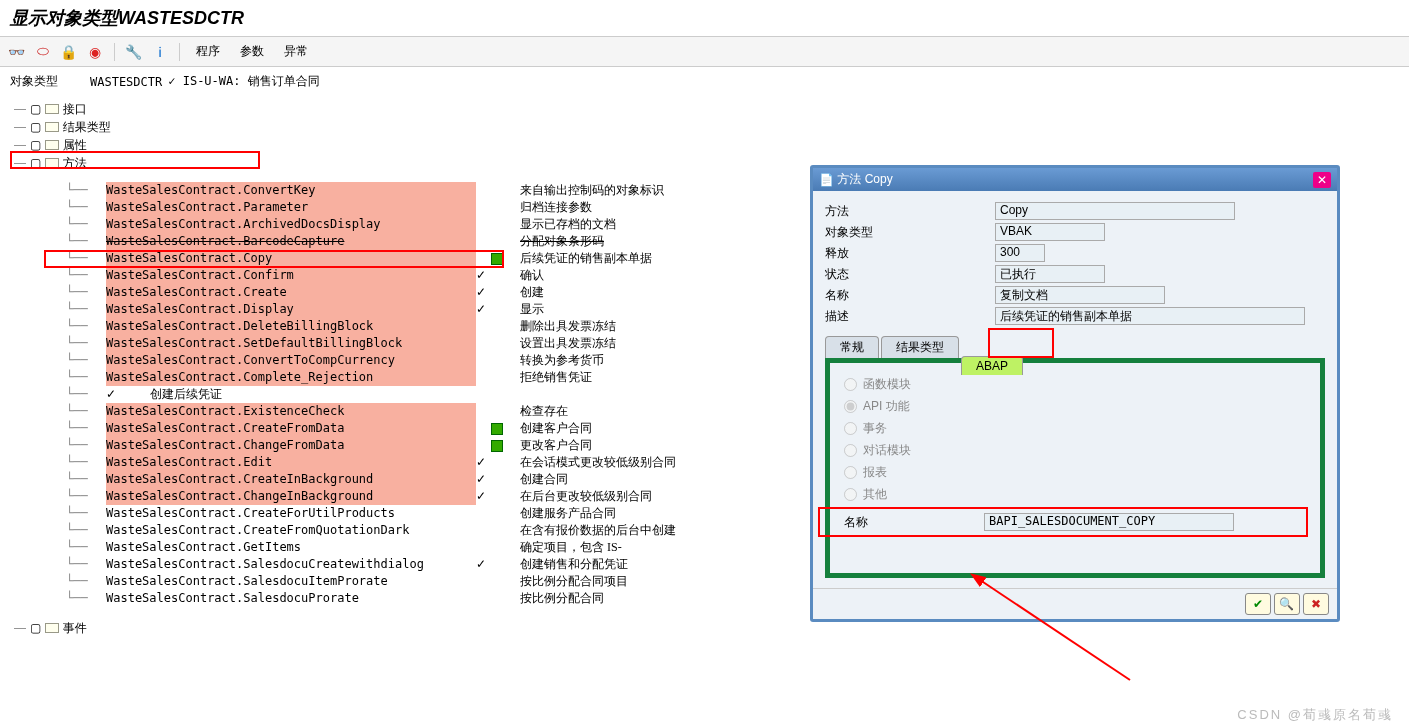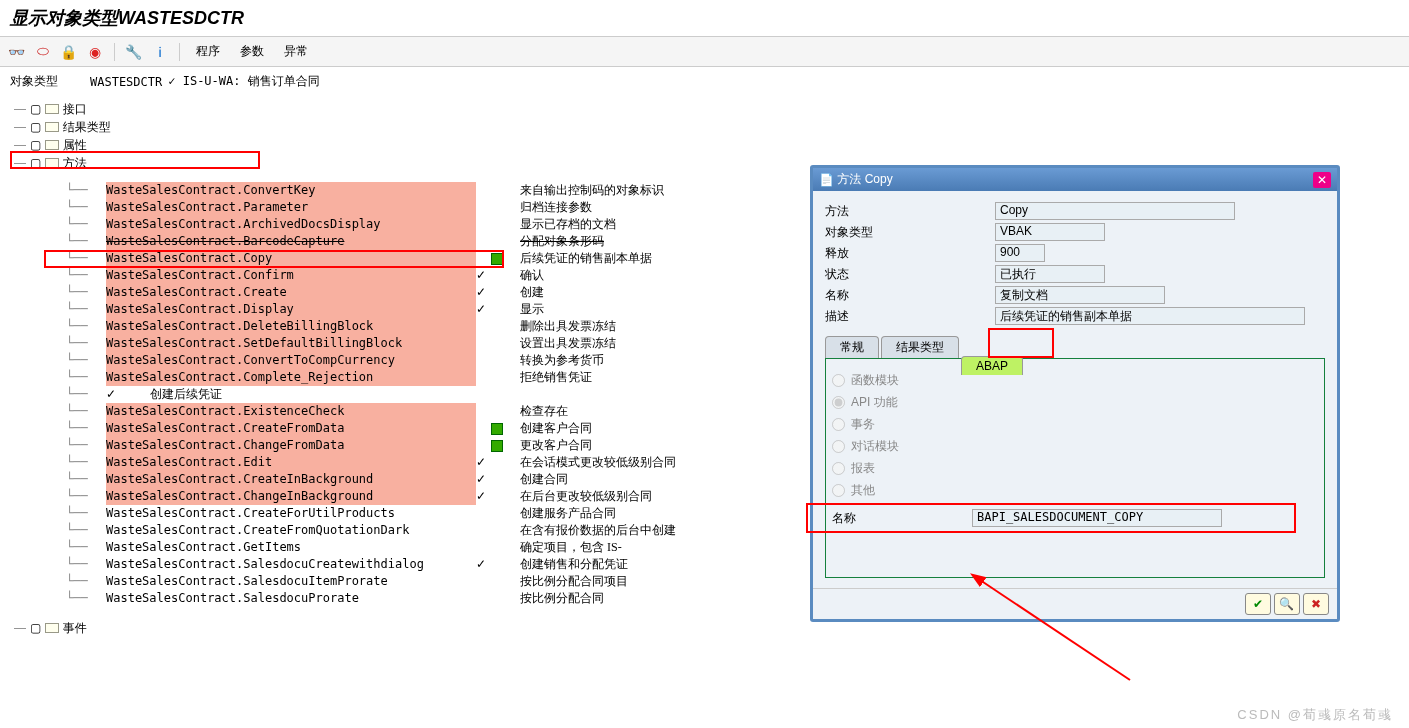--- a/index.html
+++ b/index.html
@@ -28,21 +28,21 @@
 .dialog { position: absolute; left: 810px; top: 165px; width: 530px; border: 3px solid #5a8bc0; background: #edf2f7; border-radius: 3px; }
 .dlg-title { background: linear-gradient(#6a9bd4,#4a7bb4); color: #fff; padding: 3px 6px; display: flex; align-items: center; }
 .dlg-title .close { margin-left: auto; width: 18px; height: 16px; background: #e08; border-radius: 2px; display: flex; align-items: center; justify-content: center; cursor: pointer; font-size: 12px; color: #fff; }
 .dlg-body { padding: 10px 12px; }
 .form-row { display: flex; align-items: center; height: 20px; margin-bottom: 1px; }
 .form-label { width: 170px; }
 .form-input { border: 1px solid #aaa; background: #e8f0f5; padding: 0 4px; height: 18px; display: inline-block; }
 .tabstrip { display: flex; margin-top: 8px; height: 24px; position: relative; align-items: flex-end; }
 .tab { border: 1px solid #999; border-bottom: none; padding: 2px 14px; background: #d8e0e8; cursor: pointer; margin-right: 2px; border-radius: 4px 4px 0 0; }
 .tab.active { background: #bef264; position: relative; top: 17px; }
-.tabpanel { border: 1px solid #15803d; padding: 10px 6px 18px; background: #edf2f7; min-height: 220px; }
+.tabpanel { border: 5px solid #15803d; padding: 10px 14px 18px; background: #edf2f7; min-height: 220px; }
 .radio-row { display: flex; align-items: center; height: 22px; color: #888; }
 .radio-row input { margin-right: 6px; }
 .name-row { display: flex; align-items: center; margin-top: 6px; height: 22px; }
 .dlg-buttons { display: flex; justify-content: flex-end; gap: 3px; padding: 4px 8px; border-top: 1px solid #ccc; }
 .dlg-btn { width: 26px; height: 22px; border: 1px solid #888; background: #fffbe0; cursor: pointer; display: flex; align-items: center; justify-content: center; border-radius: 3px; font-size: 12px; }
 .strike-desc { text-decoration: line-through; }
 .watermark { position: absolute; right: 16px; bottom: 4px; color: #bbb; font-size: 13px; letter-spacing: 2px; }
 .arrow { position: absolute; left: 960px; top: 570px; pointer-events: none; }
 </style>
 </head>
@@ -269,21 +269,21 @@
     <div class="form-row">
         <span class="form-label">方法</span>
         <span class="form-input" style="width:240px">Copy</span>
       </div>
     <div class="form-row">
         <span class="form-label">对象类型</span>
         <span class="form-input" style="width:110px">VBAK</span>
       </div>
     <div class="form-row">
         <span class="form-label">释放</span>
-        <span class="form-input" style="width:50px">900</span>
+        <span class="form-input" style="width:50px">300</span>
       </div>
     <div class="form-row">
         <span class="form-label">状态</span>
         <span class="form-input" style="width:110px">已执行</span>
       </div>
     <div class="form-row">
         <span class="form-label">名称</span>
         <span class="form-input" style="width:170px">复制文档</span>
       </div>
     <div class="form-row">

